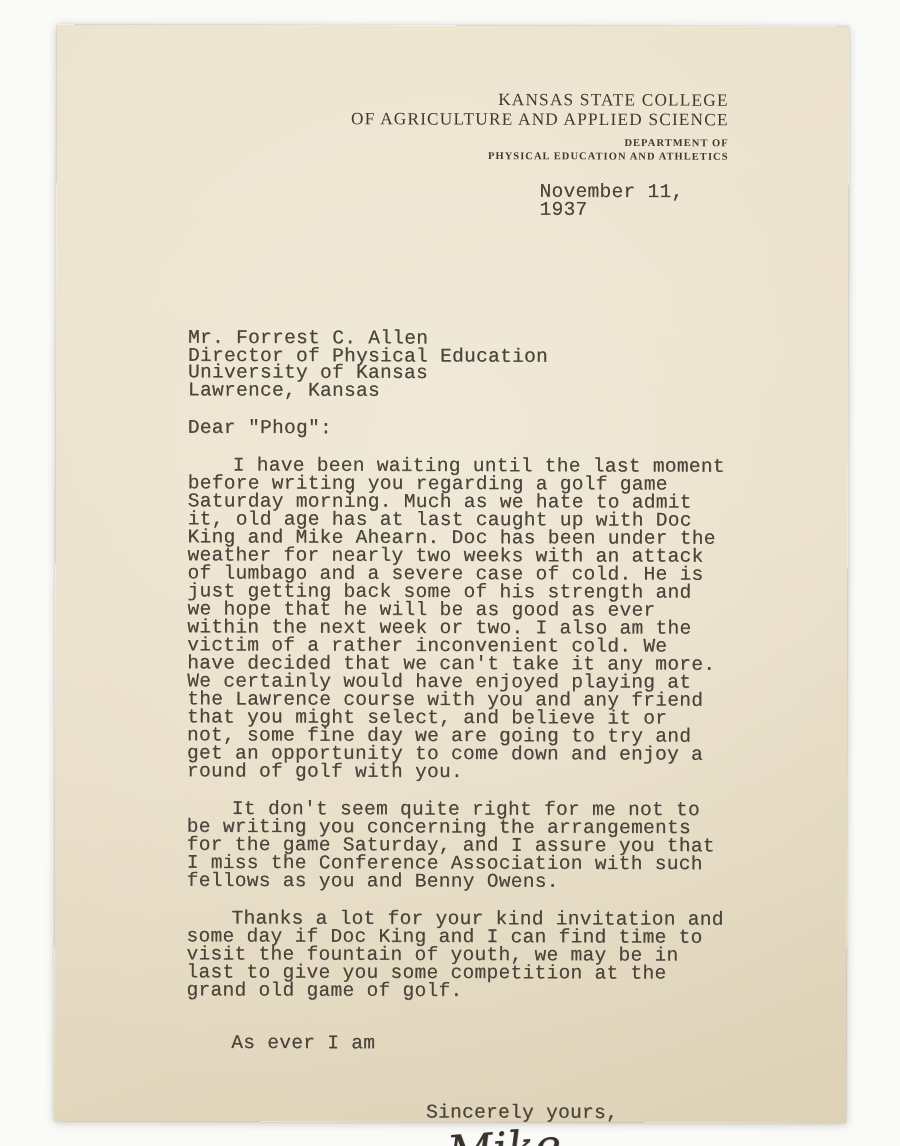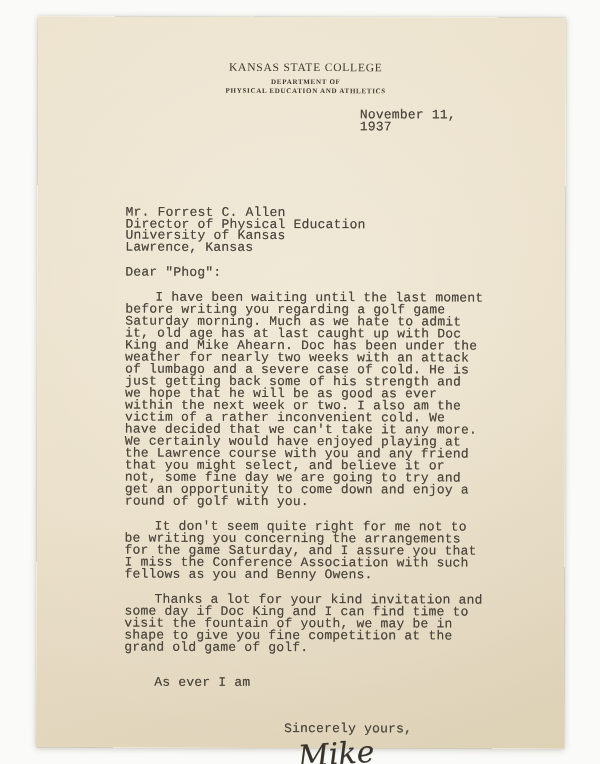--- a/index.html
+++ b/index.html
@@ -19,21 +19,21 @@
     box-sizing: border-box;
     padding: 44px 80px 0 88px;
     background:
       radial-gradient(ellipse 130% 90% at 50% 38%, rgba(255,253,246,0.35), rgba(255,255,255,0) 70%),
       linear-gradient(160deg, #ece2cd 0%, #e8ddc6 55%, #ddd1b6 100%);
     box-shadow: 0 1px 6px rgba(70,60,40,0.28), 0 0 1px rgba(0,0,0,0.25);
     transform: rotate(0.15deg);
     color: #4a443b;
   }
   .letterhead {
-    text-align: center;
+    text-align: right;
     font-family: "Liberation Serif", serif;
     color: #3e382e;
   }
   .lh-college { font-size: 11.5px; letter-spacing: 0.8px; line-height: 13px; }
   .lh-gap { height: 4px; }
   .lh-dept, .lh-loc {
     font-size: 7px;
     font-weight: bold;
     letter-spacing: 0.7px;
     line-height: 9px;
@@ -67,39 +67,40 @@
   }
   .ref-line { margin-top: 22px; margin-left: -12px; }
 </style>
 </head>
 <body>
 
 <div class="paper">
 
   <div class="letterhead">
     <div class="lh-college">KANSAS STATE COLLEGE</div>
+    <div class="lh-college">OF AGRICULTURE AND APPLIED SCIENCE</div>
     <div class="lh-gap"></div>
     <div class="lh-dept">DEPARTMENT OF</div>
     <div class="lh-dept">PHYSICAL EDUCATION AND ATHLETICS</div>
   </div>
 
   <div class="typed date-line">November 11, 1937</div>
 
   <div class="typed recipient">
     <div>Mr. Forrest C. Allen</div>
     <div>Director of Physical Education</div>
     <div>University of Kansas</div>
     <div>Lawrence, Kansas</div>
   </div>
 
   <div class="typed salutation">Dear "Phog":</div>
 
   <p class="typed para">I have been waiting until the last moment before writing you regarding a golf game Saturday morning. Much as we hate to admit it, old age has at last caught up with Doc King and Mike Ahearn. Doc has been under the weather for nearly two weeks with an attack of lumbago and a severe case of cold. He is just getting back some of his strength and we hope that he will be as good as ever within the next week or two. I also am the victim of a rather inconvenient cold. We have decided that we can't take it any more. We certainly would have enjoyed playing at the Lawrence course with you and any friend that you might select, and believe it or not, some fine day we are going to try and get an opportunity to come down and enjoy a round of golf with you.</p>
   <p class="typed para">It don't seem quite right for me not to be writing you concerning the arrangements for the game Saturday, and I assure you that I miss the Conference Association with such fellows as you and Benny Owens.</p>
-  <p class="typed para">Thanks a lot for your kind invitation and some day if Doc King and I can find time to visit the fountain of youth, we may be in shape to give you fine competition at the grand old game of golf.</p>
+  <p class="typed para">Thanks a lot for your kind invitation and some day if Doc King and I can find time to visit the fountain of youth, we may be in last to give you some competition at the grand old game of golf.</p>
 
   <div class="typed as-ever">As ever I am</div>
 
   <div class="closing-block">
     <div class="typed">Sincerely yours,</div>
     <div class="signature-hand">Mike</div>
     <div class="typed">M. F. Ahearn</div>
   </div>
 
   <div class="typed ref-line">MFA :LR</div>

